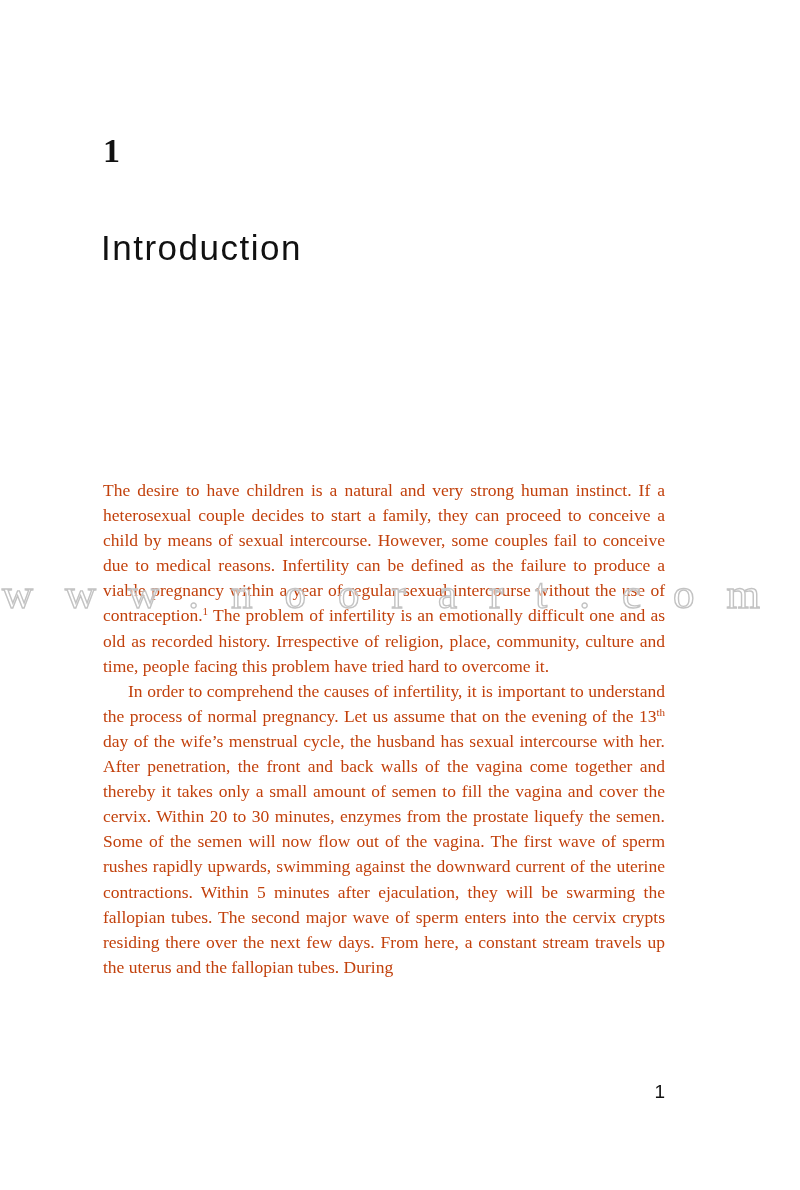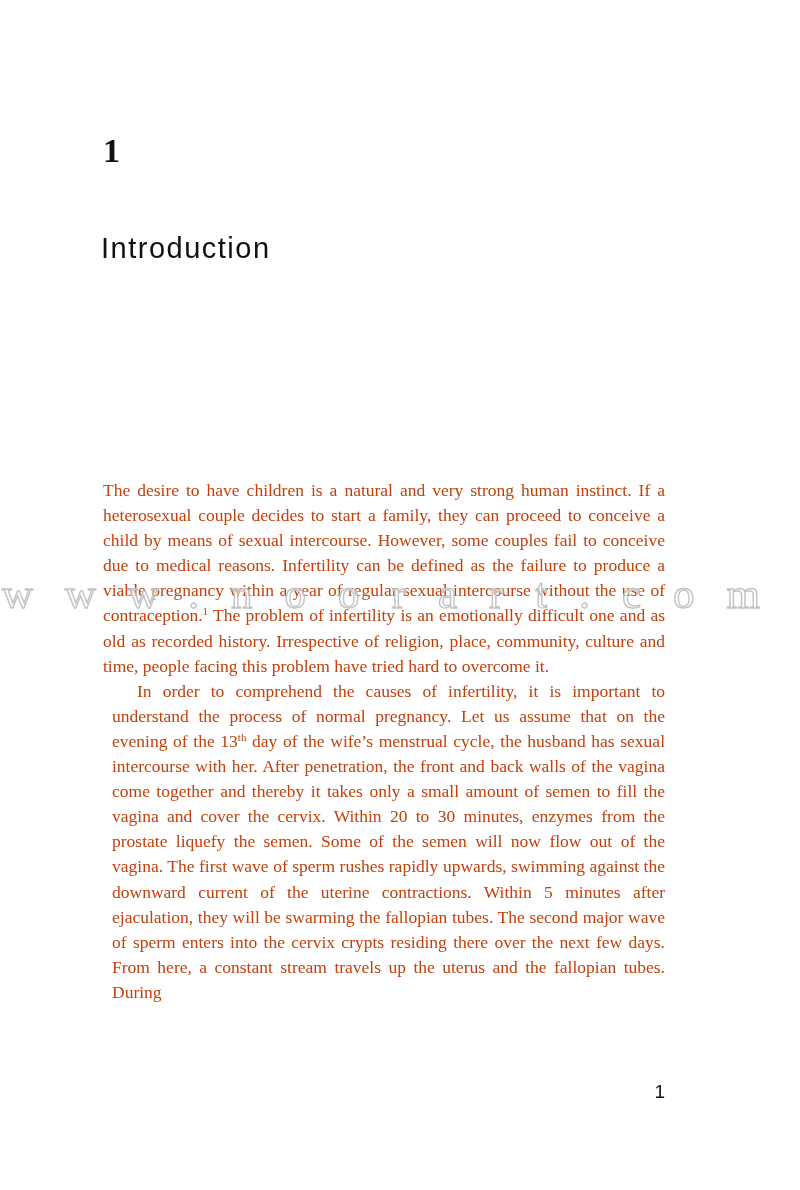--- a/index.html
+++ b/index.html
@@ -25,21 +25,21 @@
     font-weight: 600;
     line-height: 36px;
     color: #111111;
   }
   .chapter-title {
     position: absolute;
     left: 101px;
     top: 226px;
     margin: 0;
     font-family: "Liberation Sans", sans-serif;
-    font-size: 29px;
+    font-size: 35px;
     font-weight: 300;
     letter-spacing: 1.5px;
     line-height: 44px;
     color: #111111;
   }
   .body-text {
     position: absolute;
     left: 103px;
     top: 478px;
     width: 562px;
@@ -47,21 +47,20 @@
     font-size: 17.5px;
     line-height: 25.1px;
     text-align: justify;
     color: #c2410c;
   }
   .body-text p {
     margin: 0;
   }
   .body-text p.indent {
     text-indent: 25px;
-    margin-left: 9px;
   }
   .body-text sup {
     font-size: 11px;
     line-height: 0;
     vertical-align: 6px;
   }
   .watermark {
     position: absolute;
     left: 2px;
     top: 570px;

